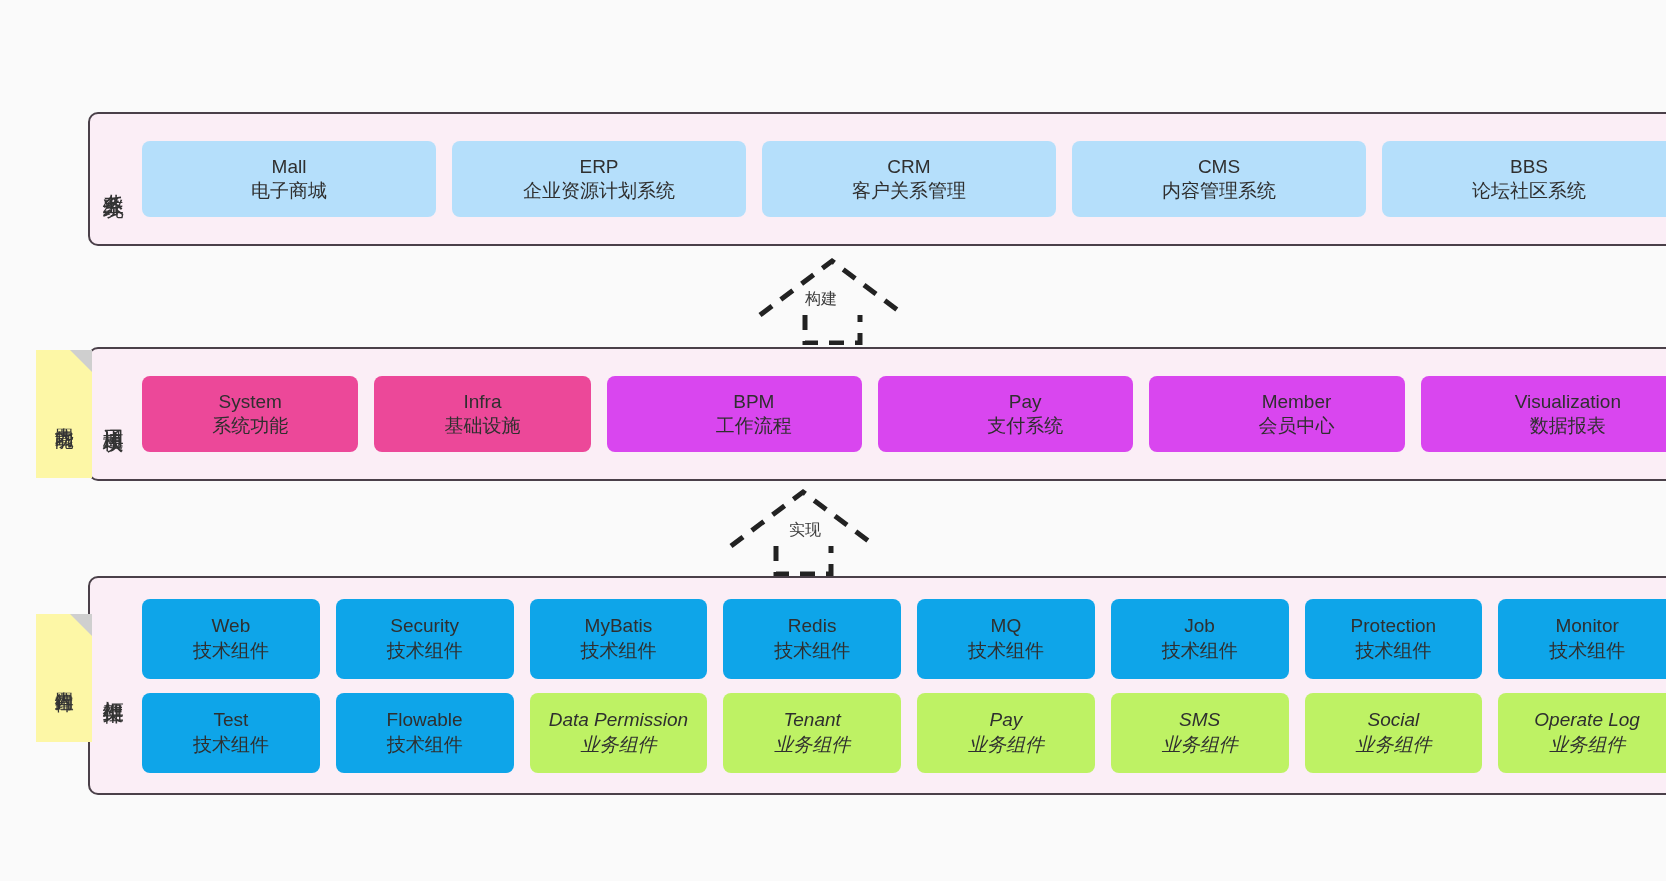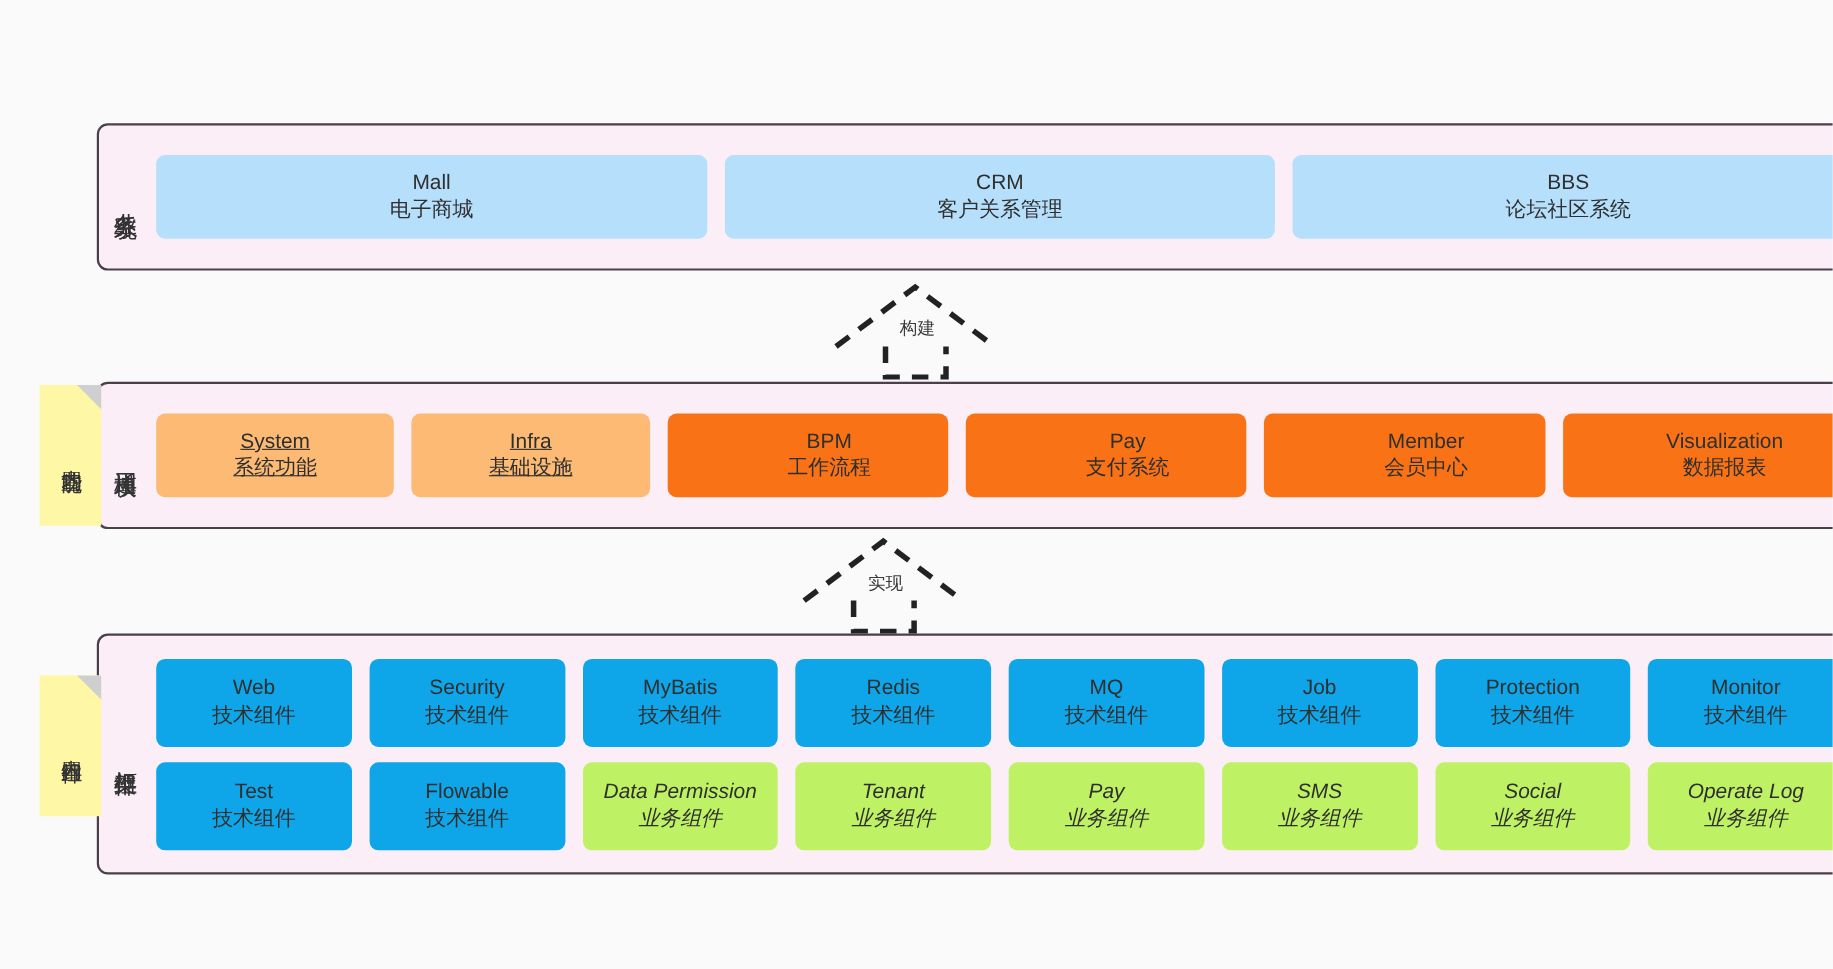--- a/index.html
+++ b/index.html
@@ -66,22 +66,22 @@
     line-height: 1.28;
     color: #2f2f2f;
     padding: 4px 6px;
     box-sizing: border-box;
     user-select: none;
   }
   .cell .ln { display: block; }
 
   
   .c-blue        { background: #b5dffb; }
-  .c-red         { background: #fdba74; text-decoration: underline; }
-  .c-pink        { background: #f97316; padding-left: 45px; }
+  .c-red         { background: #ec4899; }
+  .c-pink        { background: #d946ef; padding-left: 45px; }
   .c-green       { background: #0ea5e9; }
   .c-green-light { background: #bef264; font-style: italic; }
 
   
   #layer-business { left: 88px;  top: 112px; width: 1600px; height: 134px; }
   #layer-modules  { left: 88px;  top: 347px; width: 1600px; height: 134px; }
   #layer-frame    { left: 88px;  top: 576px; width: 1600px; height: 219px; }
   #layer-business .cell, #layer-modules .cell { height: 76px; }
   #layer-frame .cell { height: 80px; }
 
@@ -118,37 +118,45 @@
   .arrow { position: absolute; z-index: 2; }
   #arrow-build { left: 755px; top: 253px; width: 155px; height: 92px; }
   #arrow-impl  { left: 726px; top: 484px; width: 155px; height: 92px; }
   .arrow-label {
     position: absolute;
     font-size: 16px;
     color: #3a3a3a;
     white-space: nowrap;
     user-select: none;
   }
-  #arrow-build .arrow-label { left: 63px; top: 36px; }
+  #arrow-build .arrow-label { left: 50px; top: 36px; }
   #arrow-impl  .arrow-label { left: 63px; top: 36px; }
 </style>
 </head>
 <body>
 
 <section class="layer" id="layer-business">
   <div class="layer-title">业务系统</div>
   <div class="layer-body">
     <div class="row">
       <div class="cell c-blue">
         <span class="ln">Mall</span>
         <span class="ln">电子商城</span>
       </div>
       <div class="cell c-blue">
+        <span class="ln">ERP</span>
+        <span class="ln">企业资源计划系统</span>
+      </div>
+      <div class="cell c-blue">
         <span class="ln">CRM</span>
         <span class="ln">客户关系管理</span>
+      </div>
+      <div class="cell c-blue">
+        <span class="ln">CMS</span>
+        <span class="ln">内容管理系统</span>
       </div>
       <div class="cell c-blue">
         <span class="ln">BBS</span>
         <span class="ln">论坛社区系统</span>
       </div>
     </div>
   </div>
 </section>
 
 <div class="arrow" id="arrow-build">

